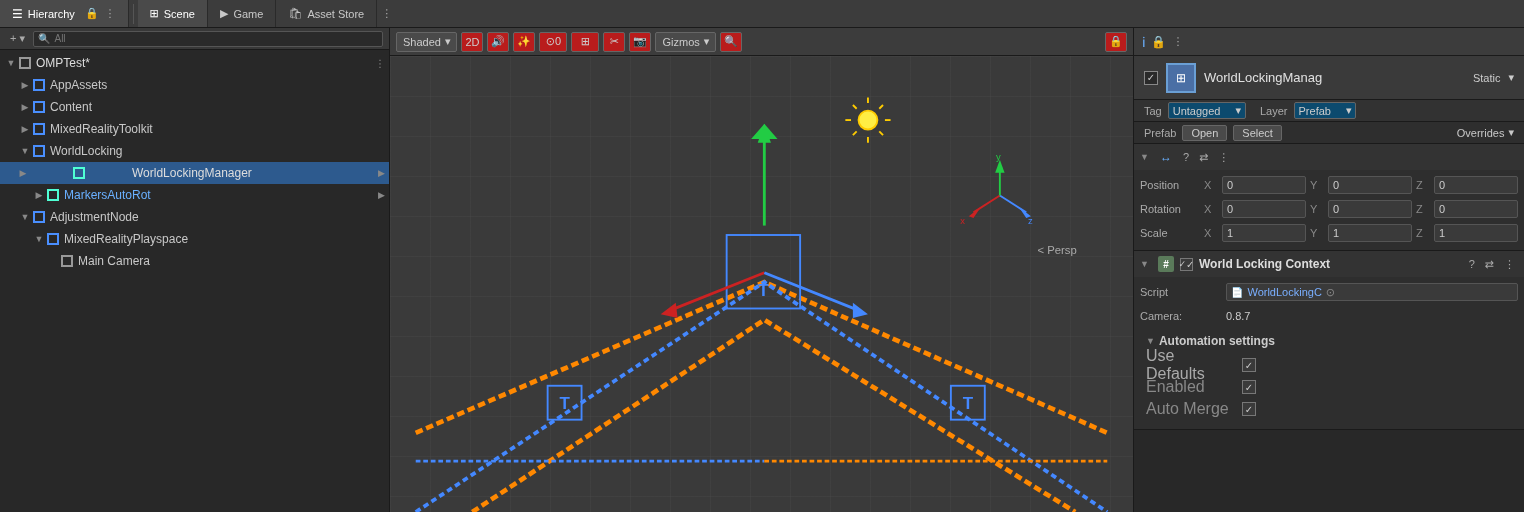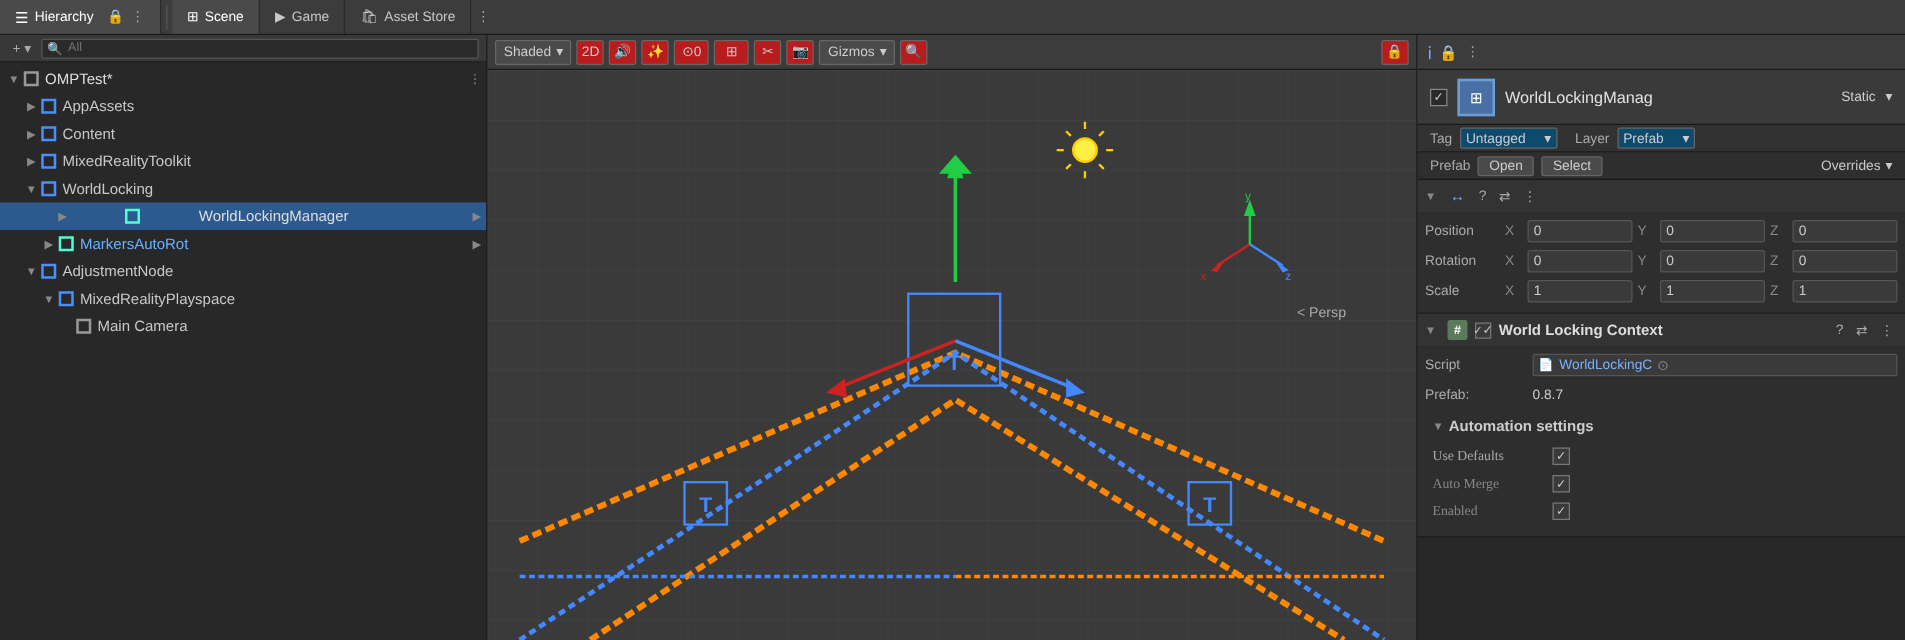--- a/index.html
+++ b/index.html
@@ -507,24 +507,23 @@
     }
     .auto-row {
       height: 20px;
       display: flex;
       align-items: center;
       gap: 6px;
       margin-bottom: 2px;
     }
     .auto-row-label {
       width: 90px;
-      font-size: 11px;
+      font-size: 16px;
       color: #888;
       flex-shrink: 0;
-      font-family: Liberation Serif, serif;
     }
     .auto-row-label.enabled-color { color: #aaa; }
     .checkbox-check {
       width: 14px; height: 14px;
       border: 1px solid #777;
       background: #3a3a3a;
       display: flex; align-items: center; justify-content: center;
       font-size: 10px; color: #ccc;
       cursor: pointer;
     }
@@ -613,21 +612,21 @@
       </div>
 
       <div class="tree-item" style="padding-left:18px;">
         <span class="tree-arrow open"></span>
         <span class="tree-cube-icon">
             <span class="cube-blue"></span>
           </span>
         <span class="tree-label">WorldLocking</span>
       </div>
 
-      <div class="tree-item selected" style="padding-left:43px;gap:42px;">
+      <div class="tree-item selected" style="padding-left:16px;gap:42px;">
         <span class="tree-arrow closed"></span>
         <span class="tree-cube-icon">
             <span class="cube-teal"></span>
           </span>
         <span class="tree-label light">WorldLockingManager</span>
         <span class="tree-arrow-right">▶</span>
       </div>
 
       <div class="tree-item" style="padding-left:32px;">
         <span class="tree-arrow closed"></span>
@@ -868,42 +867,42 @@
         <div class="wlc-row">
           <span class="wlc-field-label">Script</span>
           <div class="wlc-script-val">
             <span style="font-size:10px;">📄</span>
             <span>WorldLockingC</span>
             <span style="color:#888;">⊙</span>
           </div>
         </div>
 
         <div class="wlc-row">
-          <span class="wlc-field-label">Prefab:</span>
+          <span class="wlc-field-label">Camera:</span>
           <span class="wlc-field-val">0.8.7</span>
         </div>
 
         <div class="auto-section-header">
           <span class="auto-arrow">▼</span>
           <span class="auto-label">Automation settings</span>
         </div>
         <div class="auto-fields">
 
           <div class="auto-row">
             <span class="auto-row-label enabled-color">Use Defaults</span>
             <div class="checkbox-check checked"></div>
           </div>
 
           <div class="auto-row">
+            <span class="auto-row-label">Enabled</span>
+            <div class="checkbox-check checked"></div>
+          </div>
+
+          <div class="auto-row">
             <span class="auto-row-label">Auto Merge</span>
             <div class="checkbox-check checked"></div>
           </div>
-
-          <div class="auto-row">
-            <span class="auto-row-label">Enabled</span>
-            <div class="checkbox-check checked"></div>
-          </div>
         </div>
       </div>
     </div>
   </div>
 
 </div>
 
 </body></html>

